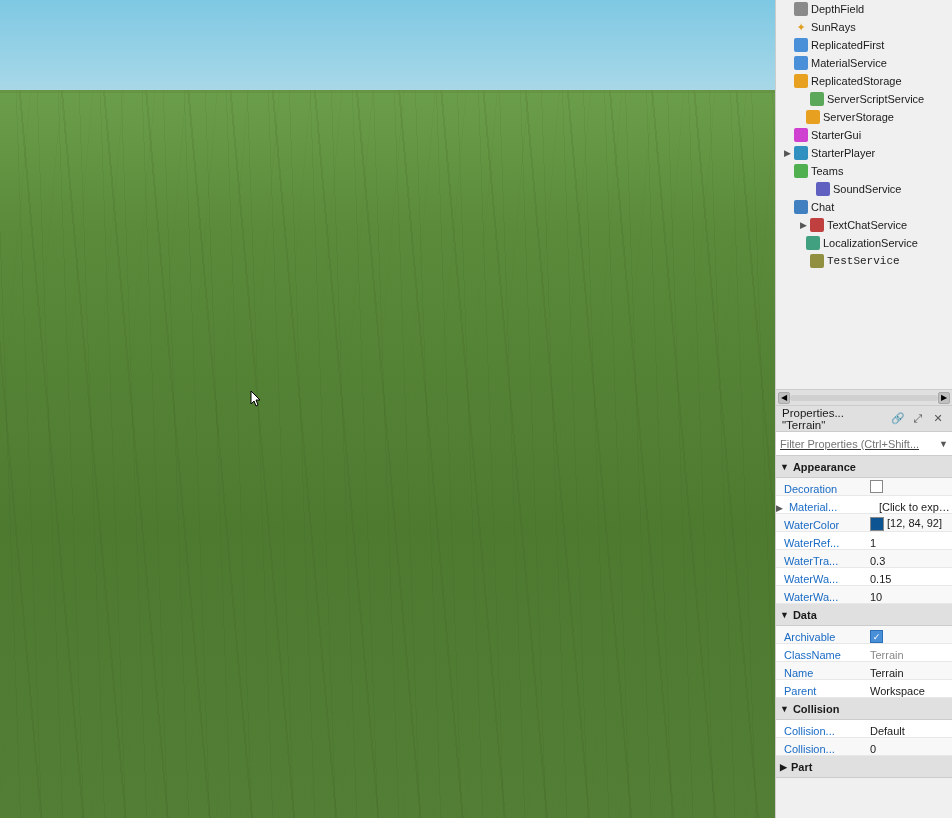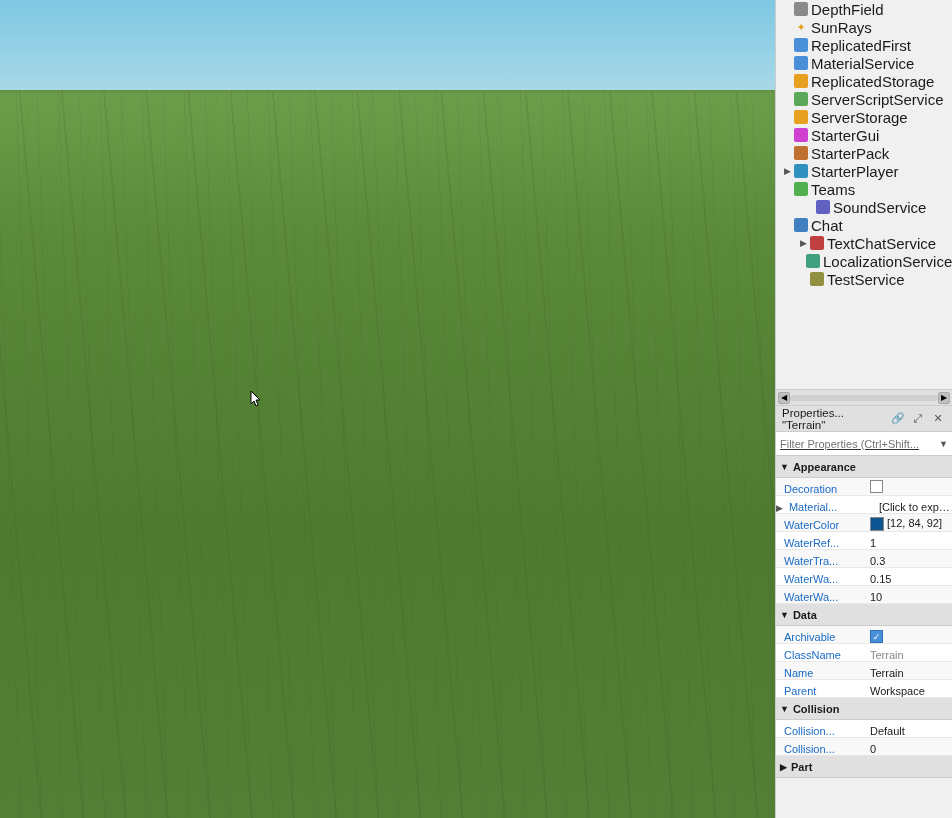--- a/index.html
+++ b/index.html
@@ -87,21 +87,21 @@
     .tree-item .icon {
       width: 14px;
       height: 14px;
       flex-shrink: 0;
       margin-right: 3px;
       display: inline-flex;
       align-items: center;
       justify-content: center;
       font-size: 9px;
     }
-    .tree-item .label { font-size: 15px; }
+    .tree-item .label { font-size: 11px; }
 
     
     #scrollbar-area {
       height: 16px;
       background: #e0e0e0;
       display: flex;
       align-items: center;
       border-bottom: 1px solid #ccc;
       padding: 0 2px;
     }
@@ -278,39 +278,34 @@
       <div class="tree-item" style="padding-left: 8px;">
         <span class="arrow"></span>
         <span class="icon" style="background: rgb(74, 144, 217); border-radius: 2px;"></span>
         <span class="label">MaterialService</span>
       </div>
       <div class="tree-item" style="padding-left: 8px;">
         <span class="arrow"></span>
         <span class="icon" style="background: rgb(232, 160, 32); border-radius: 2px;"></span>
         <span class="label">ReplicatedStorage</span>
       </div>
-      <div class="tree-item" style="padding-left: 8px;">
+      <div class="tree-item" style="padding-left: 24px;">
         <span class="arrow"></span>
         <span class="icon" style="background: rgb(91, 168, 91); border-radius: 2px;"></span>
         <span class="label">ServerScriptService</span>
       </div>
-      <div class="tree-item" style="padding-left: 8px; text-align: right;">
+      <div class="tree-item" style="padding-left: 20px; text-align: right;">
         <span class="arrow"></span>
         <span class="icon" style="background: rgb(232, 160, 32); border-radius: 2px;"></span>
         <span class="label">ServerStorage</span>
       </div>
       <div class="tree-item" style="padding-left: 8px;">
         <span class="arrow"></span>
         <span class="icon" style="background: rgb(208, 64, 208); border-radius: 2px;"></span>
         <span class="label">StarterGui</span>
-      </div>
-      <div class="tree-item" style="padding-left: 8px;">
-        <span class="arrow"></span>
-        <span class="icon" style="background: rgb(192, 112, 48); border-radius: 2px;"></span>
-        <span class="label">StarterPack</span>
       </div>
       <div class="tree-item" style="padding-left: 8px;">
         <span class="arrow">▶</span>
         <span class="icon" style="background: rgb(48, 144, 192); border-radius: 2px;"></span>
         <span class="label">StarterPlayer</span>
       </div>
       <div class="tree-item" style="padding-left: 8px;">
         <span class="arrow"></span>
         <span class="icon" style="background: rgb(80, 176, 80); border-radius: 2px;"></span>
         <span class="label">Teams</span>
@@ -328,21 +323,21 @@
       <div class="tree-item" style="padding-left: 24px;">
         <span class="arrow">▶</span>
         <span class="icon" style="background: rgb(192, 64, 64); border-radius: 2px;"></span>
         <span class="label">TextChatService</span>
       </div>
       <div class="tree-item" style="padding-left: 20px;">
         <span class="arrow"></span>
         <span class="icon" style="background: rgb(64, 160, 128); border-radius: 2px;"></span>
         <span class="label">LocalizationService</span>
       </div>
-      <div class="tree-item" style="padding-left: 24px;">
+      <div class="tree-item" style="padding-left: 24px; font-family: Liberation Mono, monospace;">
         <span class="arrow"></span>
         <span class="icon" style="background: rgb(144, 144, 64); border-radius: 2px;"></span>
         <span class="label">TestService</span>
       </div>
     </div>
 
   <div id="scrollbar-area">
     <div class="scroll-btn">◀</div>
     <div class="scroll-track"></div>
     <div class="scroll-btn">▶</div>

